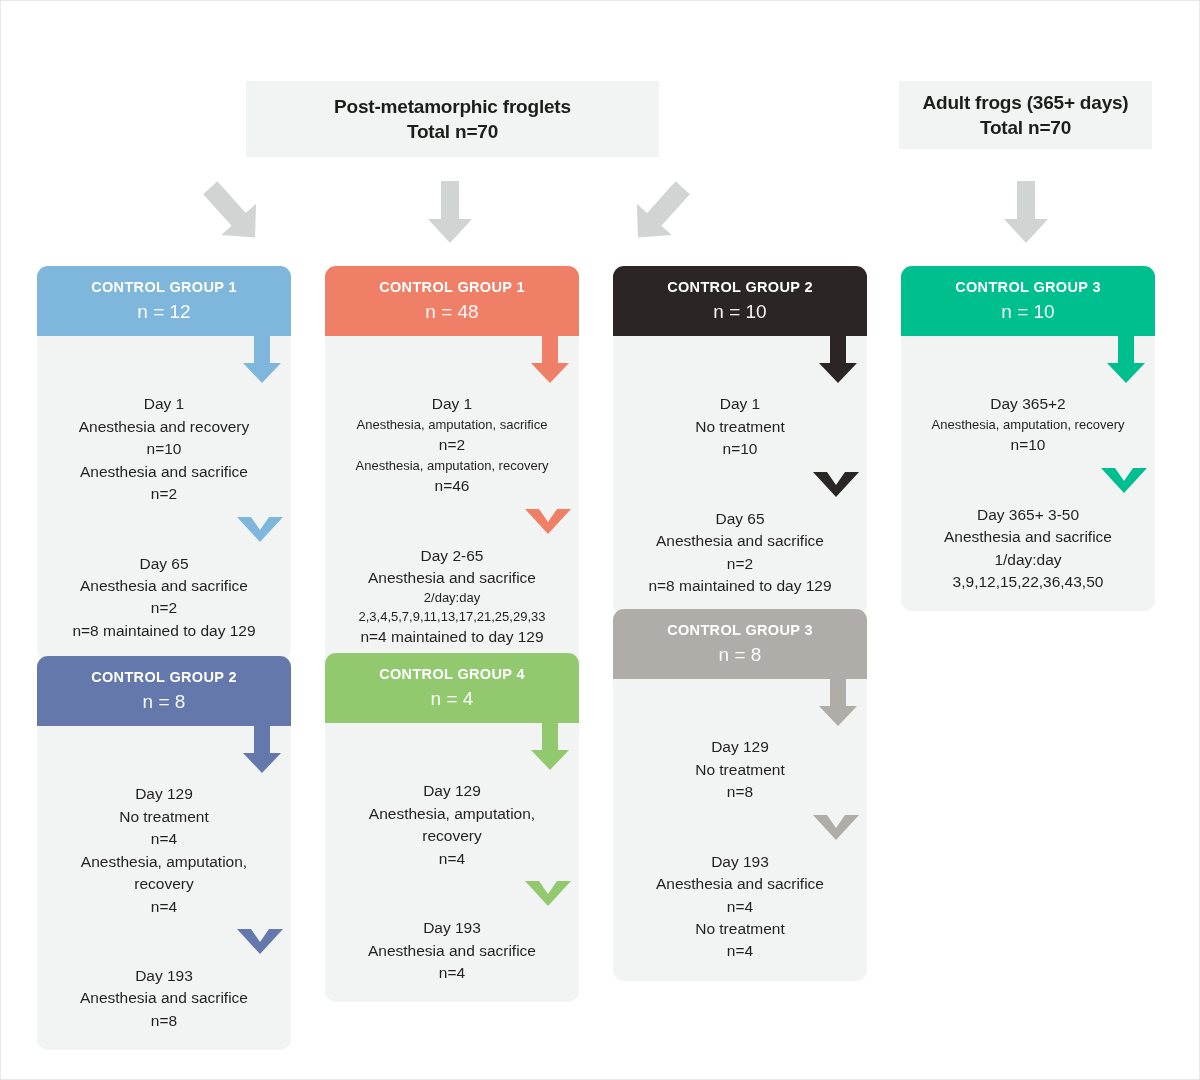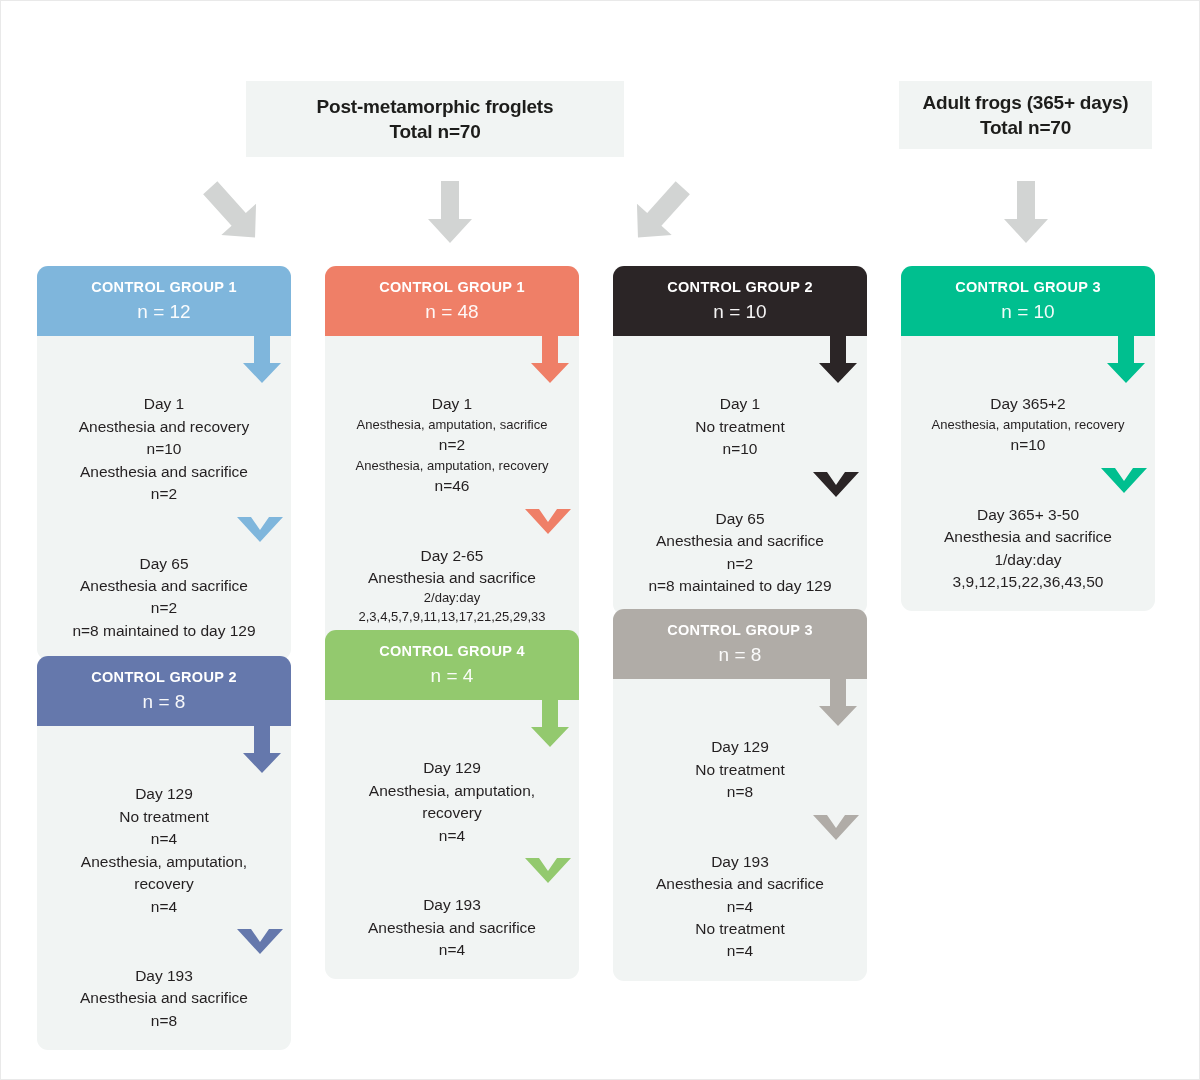--- a/index.html
+++ b/index.html
@@ -28,21 +28,21 @@
     display: flex;
     flex-direction: column;
     justify-content: center;
     align-items: center;
     color: #1d1d1b;
     font-weight: bold;
     font-size: 19px;
     line-height: 1.32;
     letter-spacing: -0.2px;
   }
-  #banner-froglets { left: 245px; top: 80px; width: 378px; height: 76px; }
+  #banner-froglets { left: 245px; top: 80px; width: 413px; height: 76px; }
   #banner-adults   { left: 898px; top: 80px; width: 253px; height: 68px; }
 
   
   .top-arrow { position: absolute; }
   .top-arrow svg { display: block; }
 
   
   .card {
     position: absolute;
     width: 254px;
@@ -99,21 +99,21 @@
     white-space: nowrap;
   }
   .line.sm { font-size: 13px; line-height: 1.42; }
 
   
   #card-cg1-blue    { left: 36px;  top: 265px; }
   #card-cg1-salmon  { left: 324px; top: 265px; }
   #card-cg2-dark    { left: 612px; top: 265px; }
   #card-cg3-teal    { left: 900px; top: 265px; }
   #card-cg2-purple  { left: 36px;  top: 655px; }
-  #card-cg4-green   { left: 324px; top: 629px; }
+  #card-cg4-green   { left: 324px; top: 652px; }
   #card-cg3-gray    { left: 612px; top: 608px; }
 </style>
 </head>
 <body>
 
 <div class="page">
 
   <div class="banner" id="banner-froglets">
     <span>Post-metamorphic froglets</span>
     <span>Total n=70</span>

